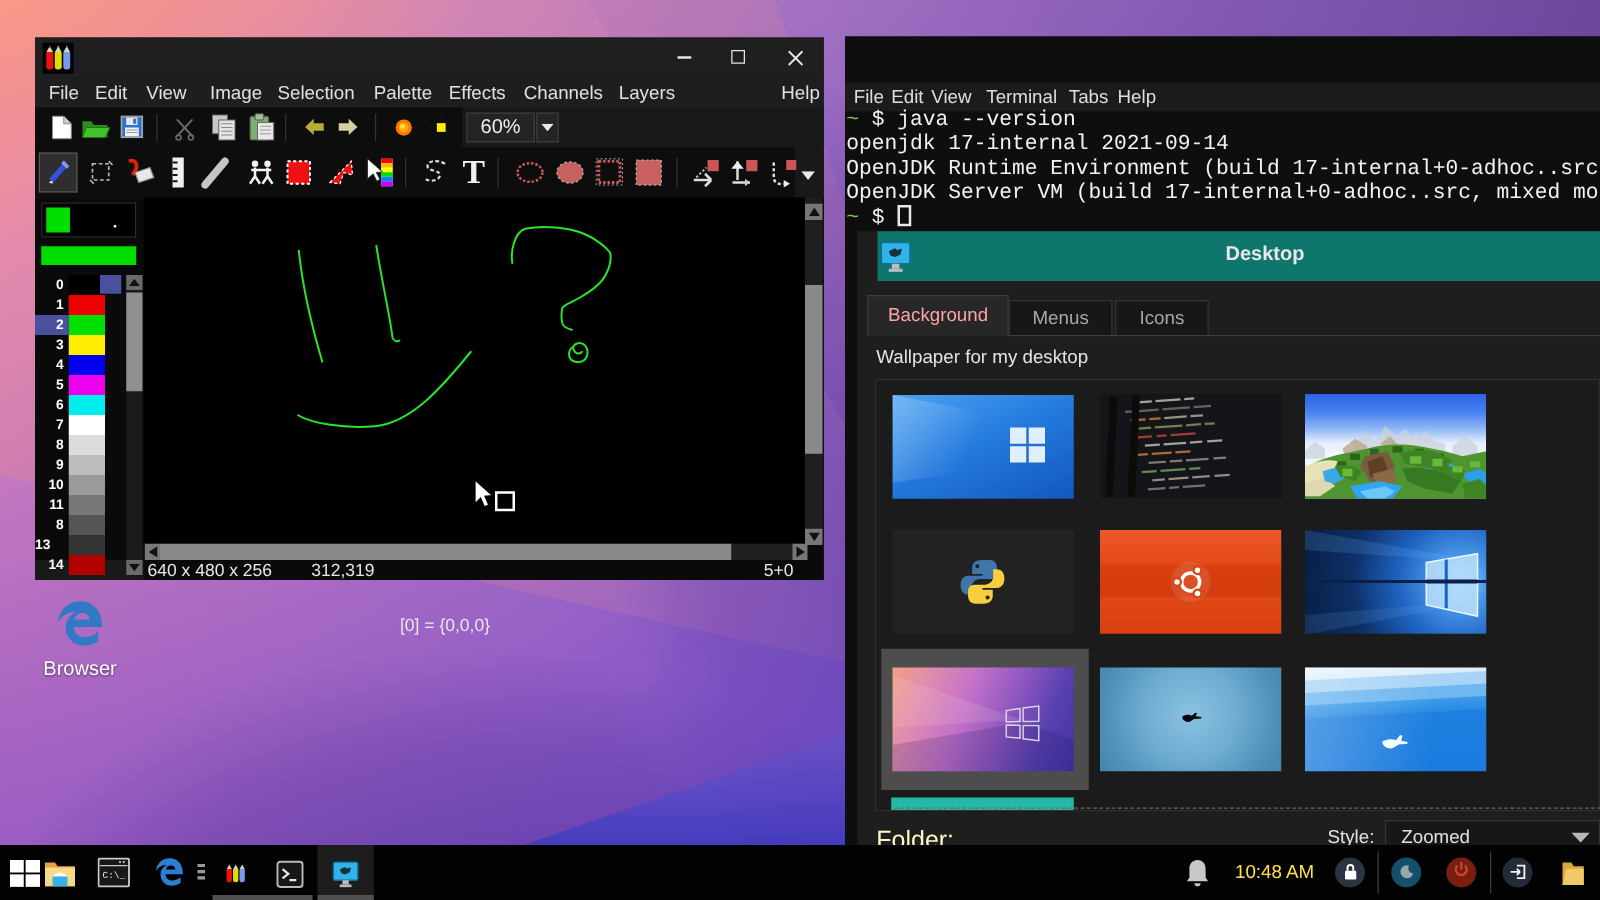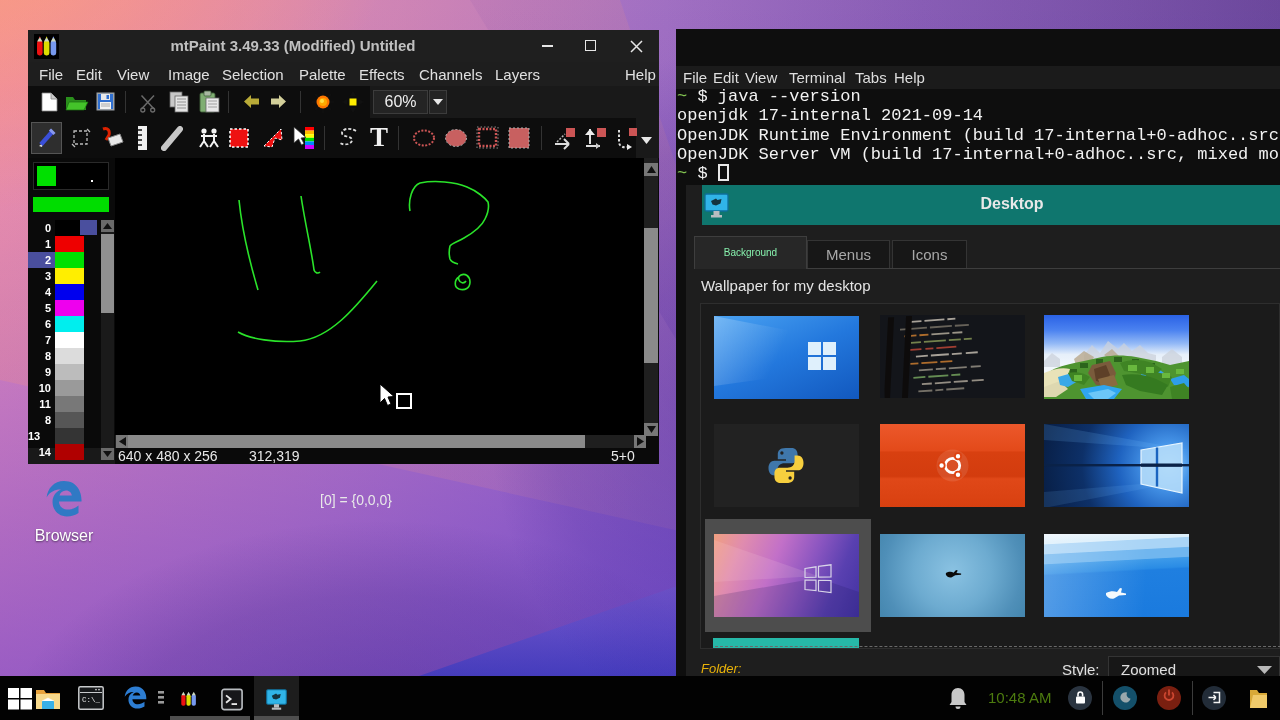--- a/index.html
+++ b/index.html
@@ -68,21 +68,20 @@
         <polygon points="3.2,7.5 5.8,2.8 8.4,7.5" fill="#cdd8c0"></polygon>
         <polygon points="5,4.2 5.8,2.2 6.6,4.2" fill="#d22"></polygon>
         <rect x="9.8" y="6.5" width="5.6" height="15" rx="2.4" fill="#dd0"></rect>
         <polygon points="10,7.5 12.6,2.8 15.2,7.5" fill="#cdd8c0"></polygon>
         <polygon points="11.8,4.2 12.6,2.2 13.4,4.2" fill="#cc0"></polygon>
         <rect x="16.6" y="6.5" width="5.6" height="15" rx="2.4" fill="#7799ee"></rect>
         <polygon points="16.8,7.5 19.4,2.8 22,7.5" fill="#cdd8c0"></polygon>
         <polygon points="18.6,4.2 19.4,2.2 20.2,4.2" fill="#68e"></polygon>
       </g>
     </svg>
-    <div class="abs" style="left:120px;top:7px;width:290px;text-align:center;font-size:15px;font-weight:bold;color:#c0c0c0;">mtPaint 3.49.33 (Modified) Untitled</div>
     <div class="abs" style="left:514px;top:15px;width:11px;height:1.5px;background:#e6e6e6;"></div>
     <div class="abs" style="left:557px;top:10px;width:11px;height:11px;border:1.5px solid #e6e6e6;"></div>
     <svg class="abs" style="left:602px;top:10px;" width="13" height="13">
         <path d="M1,1 L12,12 M12,1 L1,12" stroke="#e6e6e6" stroke-width="1.5"></path>
       </svg>
   </div>
 
   <div class="abs" style="left:0;top:32px;width:631px;height:24px;background:#1e1e1e;font-size:15px;color:#e0e0e0;">
     <span class="abs" style="left:11px;top:4px;">File</span>
     <span class="abs" style="left:48px;top:4px;">Edit</span>
@@ -377,21 +376,21 @@
       <rect x="10.5" y="19" width="6" height="4" fill="#b9bdc1"></rect>
       <rect x="8" y="23" width="11" height="2.5" fill="#b9bdc1"></rect>
     </svg>
     <div class="abs" style="left:160px;top:10px;width:300px;text-align:center;font-size:16px;font-weight:bold;color:#e8e8e8;">Desktop</div>
     <svg class="abs" style="left:585px;top:13px;" width="14" height="14">
         <path d="M1,1 L13,13 M13,1 L1,13" stroke="#c8c8c8" stroke-width="1.5"></path>
       </svg>
   </div>
 
   <div class="abs" style="left:0;top:40px;width:594px;height:44px;background:#1e1e1e;">
-    <div class="abs" style="left:8px;top:11px;width:113px;height:33px;background:#272727;border:1px solid #3e3e3e;border-bottom:none;color:#86efac;font-size:10px;text-align:center;line-height:31px;">Background</div>
+    <div class="abs" style="left:8px;top:11px;width:113px;height:33px;background:#272727;border:1px solid #3e3e3e;border-bottom:none;color:#fca5a5;font-size:15px;text-align:center;line-height:31px;">Background</div>
     <div class="abs" style="left:121px;top:15px;width:83px;height:29px;background:#171717;border:1px solid #343434;border-bottom:none;color:#a8a8a8;font-size:15px;text-align:center;line-height:27px;">Menus</div>
     <div class="abs" style="left:206px;top:15px;width:75px;height:29px;background:#171717;border:1px solid #343434;border-bottom:none;color:#a8a8a8;font-size:15px;text-align:center;line-height:27px;">Icons</div>
     <div class="abs" style="left:121px;top:43px;width:473px;height:1px;background:#3e3e3e;"></div>
   </div>
   <div class="abs" style="left:15px;top:92px;font-size:15px;color:#e4e4e4;">Wallpaper for my desktop</div>
 
   <div class="abs" style="left:14px;top:118px;width:580px;height:346px;background:#1b1b1b;border:1px solid #2e2e2e;">
 
     <div class="abs" style="left:4px;top:215px;width:166px;height:113px;background:#4d4d4d;"></div>
 
@@ -514,21 +513,21 @@
     <div class="abs" style="left:343px;top:230px;width:145px;height:83px;background:linear-gradient(94deg, rgba(255,255,255,0.25) 0%, rgba(255,255,255,0) 70%),linear-gradient(177deg,#eef6fd 0%,#dceffb 9%,#dceffb 11%,#a9d4f6 12%,#a9d4f6 22%,#70b6ef 23%,#70b6ef 33%,#3d9ae9 34%,#2a8ce5 44%,#1f7fe0 46%,#1a7ade 100%);overflow:hidden;">
       <svg class="abs" style="left:60px;top:52px;" width="24" height="14">
           <path d="M2,7 C6,5 10,5 13,6 L16,2 L18,2.5 L17,6.5 L22,7.5 L22,9 L15,9.5 L10,12.5 C6,13.5 3,11 2,9 Z" fill="#f5fafd"></path>
         </svg>
     </div>
 
     <div class="abs" style="left:12px;top:334px;width:146px;height:10px;background:#26b8a8;"></div>
     <div class="abs" style="left:14px;top:342px;width:566px;height:0;border-top:1.5px dashed #6a6a6a;"></div>
   </div>
 
-  <div class="abs" style="left:15px;top:476px;font-size:13px;color:#eab308;font-style:italic;">Folder:</div>
+  <div class="abs" style="left:15px;top:476px;font-size:20px;color:#fef9c3;">Folder:</div>
   <div class="abs" style="left:376px;top:476px;font-size:15px;color:#e0e0e0;">Style:</div>
   <div class="abs" style="left:422px;top:471px;width:172px;height:26px;background:#171717;border:1px solid #343434;">
     <span class="abs" style="left:12px;top:4px;font-size:15px;color:#e0e0e0;">Zoomed</span>
     <svg class="abs" style="left:148px;top:9px;" width="15" height="9">
         <polygon points="0,0 15,0 7.5,8" fill="#b8b8b8"></polygon>
       </svg>
   </div>
 </div>
 
 <div class="abs" id="taskbar">
@@ -591,21 +590,21 @@
     <rect x="8" y="23" width="11" height="2.5" fill="#b9bdc1"></rect>
   </svg>
 
   <div class="abs" style="left:170px;top:40px;width:80px;height:4px;background:#4f4f4f;"></div>
   <div class="abs" style="left:254px;top:40px;width:45px;height:4px;background:#4f4f4f;"></div>
 
   <svg class="ticon" style="left:948px;top:11px;" width="20" height="23">
       <path d="M10,1 C6,1 3.5,4 3.5,8 L3.5,15 L1.5,18 L18.5,18 L16.5,15 L16.5,8 C16.5,4 14,1 10,1 Z" fill="#c8c8c8"></path>
       <path d="M7.5,19.5 a2.5,2.5 0 0 0 5,0 z" fill="#c8c8c8"></path>
     </svg>
-  <div class="abs" style="left:988px;top:13px;width:80px;font-size:15px;color:#4d7c0f;">10:48 AM</div>
+  <div class="abs" style="left:988px;top:13px;width:80px;font-size:15px;color:#fde047;">10:48 AM</div>
   <div class="abs" style="left:1068px;top:10px;width:24px;height:24px;border-radius:50%;background:#2a3440;"></div>
   <svg class="ticon" style="left:1074px;top:14px;" width="13" height="15">
       <rect x="2" y="6.5" width="9" height="7" rx="1" fill="#fff"></rect>
       <path d="M4,6.5 L4,4.3 a2.3,2.3 0 0 1 4.6,0 L8.6,6.5" fill="none" stroke="#fff" stroke-width="1.6"></path>
     </svg>
   <div class="sep" style="left:1102px;"></div>
   <div class="abs" style="left:1113px;top:10px;width:24px;height:24px;border-radius:50%;background:#14506a;"></div>
   <svg class="ticon" style="left:1120px;top:16px;" width="11" height="11">
       <path d="M7.2,0.4 A5.2,5.2 0 1 0 10.6,6.8 A4.3,4.3 0 0 1 7.2,0.4 Z" fill="#9aa8ac"></path>
     </svg>

